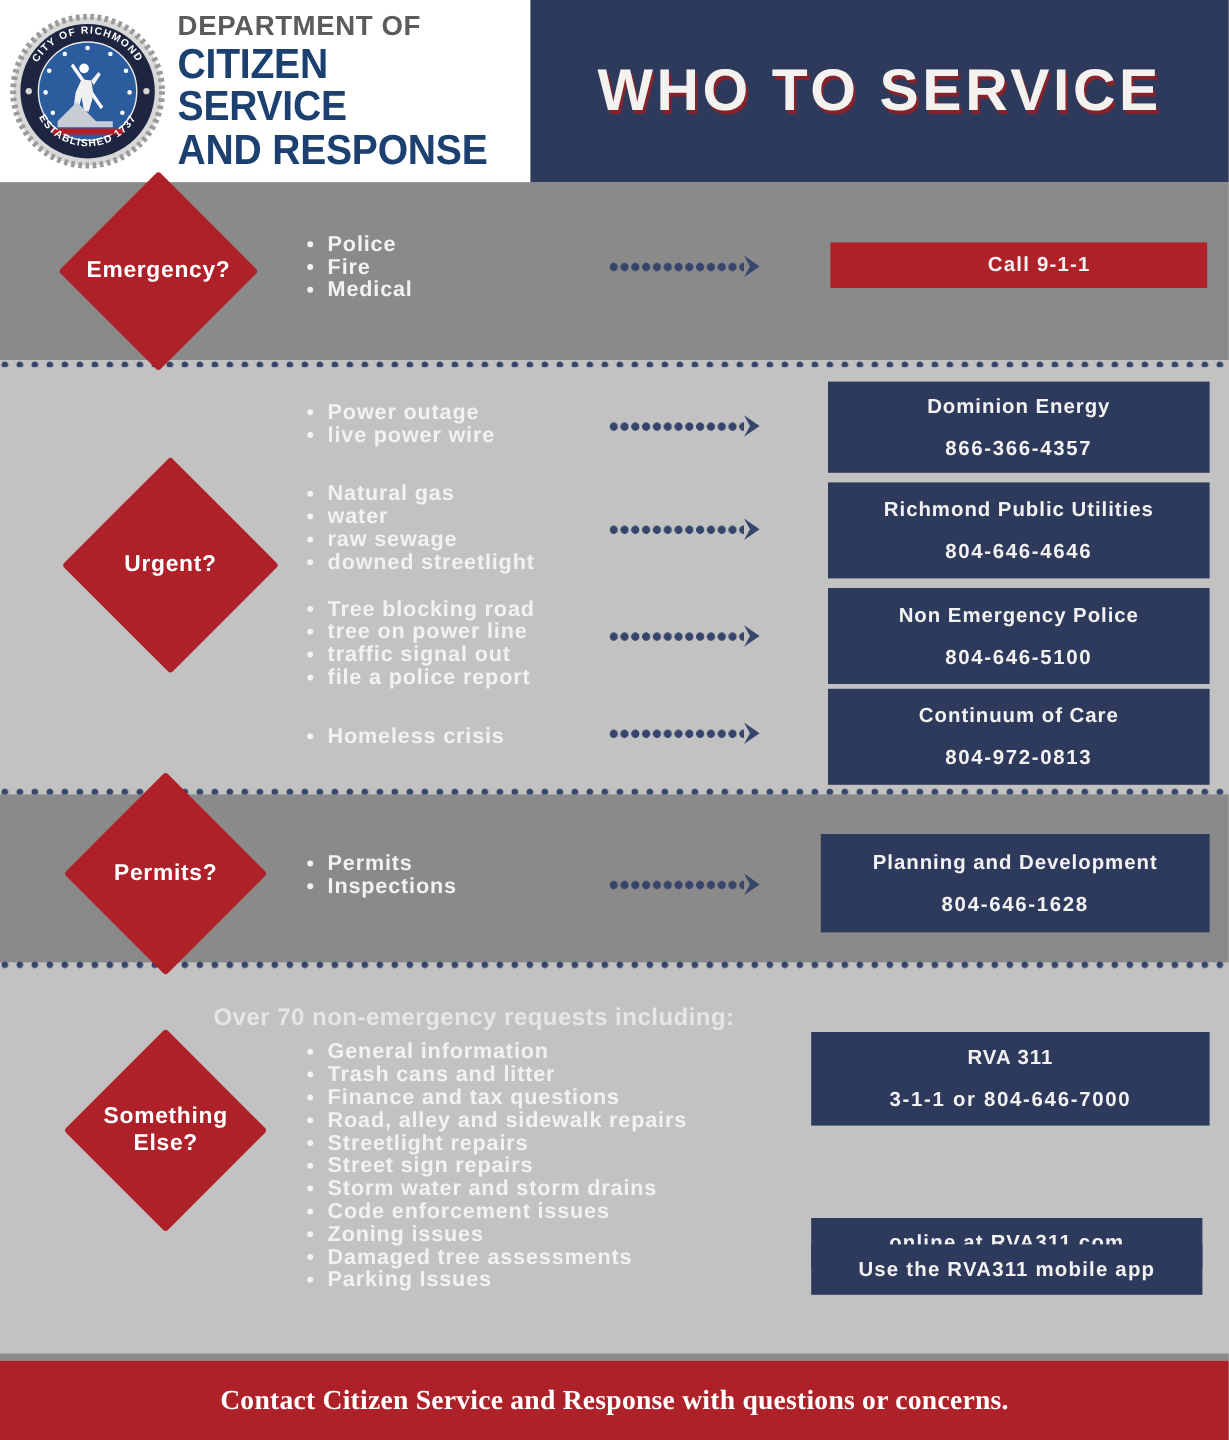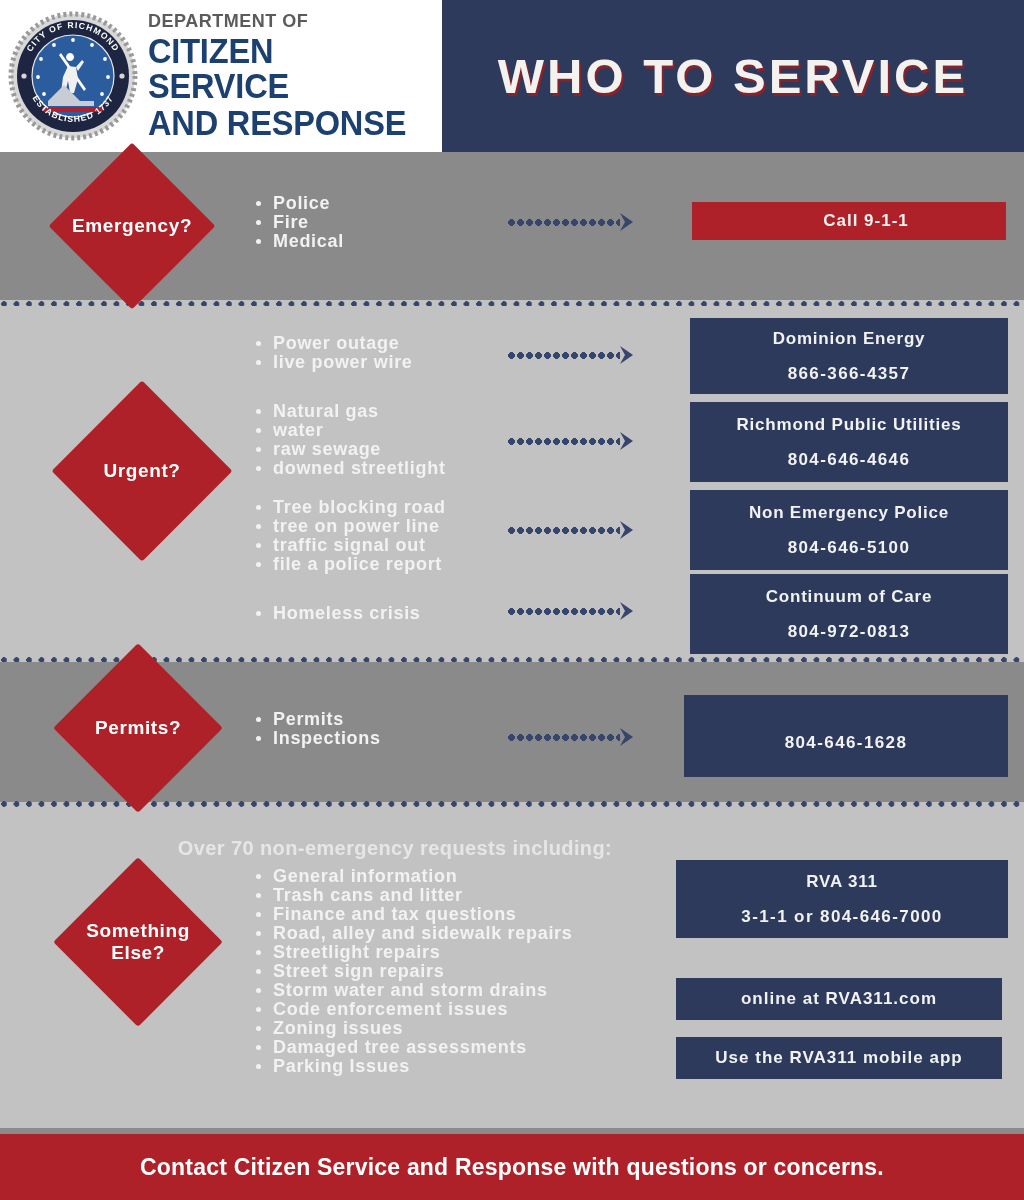--- a/index.html
+++ b/index.html
@@ -15,21 +15,21 @@
   .header { position: absolute; left:0; top:0; width:1024px; height:152px; background:#2d3a5c; }
   .header-white {
     position:absolute; left:0; top:0; width:442px; height:152px;
     background:#ffffff; display:flex; align-items:center; padding-left:8px;
   }
   .seal { width:130px; height:130px; flex:0 0 130px; position:relative; }
   .seal svg { display:block; }
   .dept-block { margin-left:10px; }
   .dept-small {
     font-family:"Liberation Sans Narrow","Liberation Sans", sans-serif;
-    font-size:18px; font-weight:700; color:#5b5b5b; letter-spacing:.5px;
+    font-size:23px; font-weight:700; color:#5b5b5b; letter-spacing:.5px;
     line-height:1.05;
   }
   .dept-big {
     font-family:"Liberation Sans Narrow","Liberation Sans", sans-serif;
     font-size:35px; font-weight:700; color:#1c4070; letter-spacing:-.2px;
     line-height:1.0; margin-top:2px;
     transform: scaleX(.93); transform-origin:left center;
   }
   .header-title {
     position:absolute; left:442px; top:0; width:582px; height:152px;
@@ -118,21 +118,21 @@
   }
 
   
   .footer-gap { position:absolute; left:0; top:1128px; width:1024px; height:6px; background:#8a8a8a; }
   .footer {
     position:absolute; left:0; top:1134px; width:1024px; height:66px;
     background:#ae2128; display:flex; align-items:center; justify-content:center;
   }
   .footer span {
     color:#ffffff; font-size:23px; font-weight:700; letter-spacing:.2px;
-    font-family:Liberation Sans, sans-serif;
+    font-family:Liberation Serif, serif;
   }
 </style>
 </head>
 <body>
 
 <div class="header">
 
   <div class="header-white">
 
     <div class="seal">
@@ -296,20 +296,21 @@
   <li>Permits</li>
   <li>Inspections</li>
 </ul>
 <div class="arrow" style="left:508px; top:726px;">
   <div class="dots"></div>
   <div class="head"><svg width="30" height="22" viewBox="0 0 30 22">
         <path d="M4 2 L17 11 L4 20 L9 11 Z" fill="#36456b"></path>
       </svg></div>
 </div>
 <div class="cbox" style="left:684px; top:695px; width:324px; height:82px;">
+  <div class="name">Planning and Development</div>
   <div class="num">804-646-1628</div>
 </div>
 
 <div class="diamond dia-else">
   <span>Something
 Else?</span>
 </div>
 
 <div class="else-heading">Over 70 non-emergency requests including:</div>
 
@@ -324,21 +325,21 @@
   <li>Code enforcement issues</li>
   <li>Zoning issues</li>
   <li>Damaged tree assessments</li>
   <li>Parking Issues</li>
 </ul>
 
 <div class="cbox" style="left:676px; top:860px; width:332px; height:78px;">
   <div class="name">RVA 311</div>
   <div class="num">3-1-1 or 804-646-7000</div>
 </div>
-<div class="cbox single" style="left:676px; top:978px; width:326px; height:42px;">
+<div class="cbox single" style="left:676px; top:1015px; width:326px; height:42px;">
   <div class="name">online at RVA311.com</div>
 </div>
 <div class="cbox single" style="left:676px; top:1037px; width:326px; height:42px;">
   <div class="name">Use the RVA311 mobile app</div>
 </div>
 
 <div class="footer-gap"></div>
 <div class="footer">
   <span>Contact Citizen Service and Response with questions or concerns.</span>
 </div>

